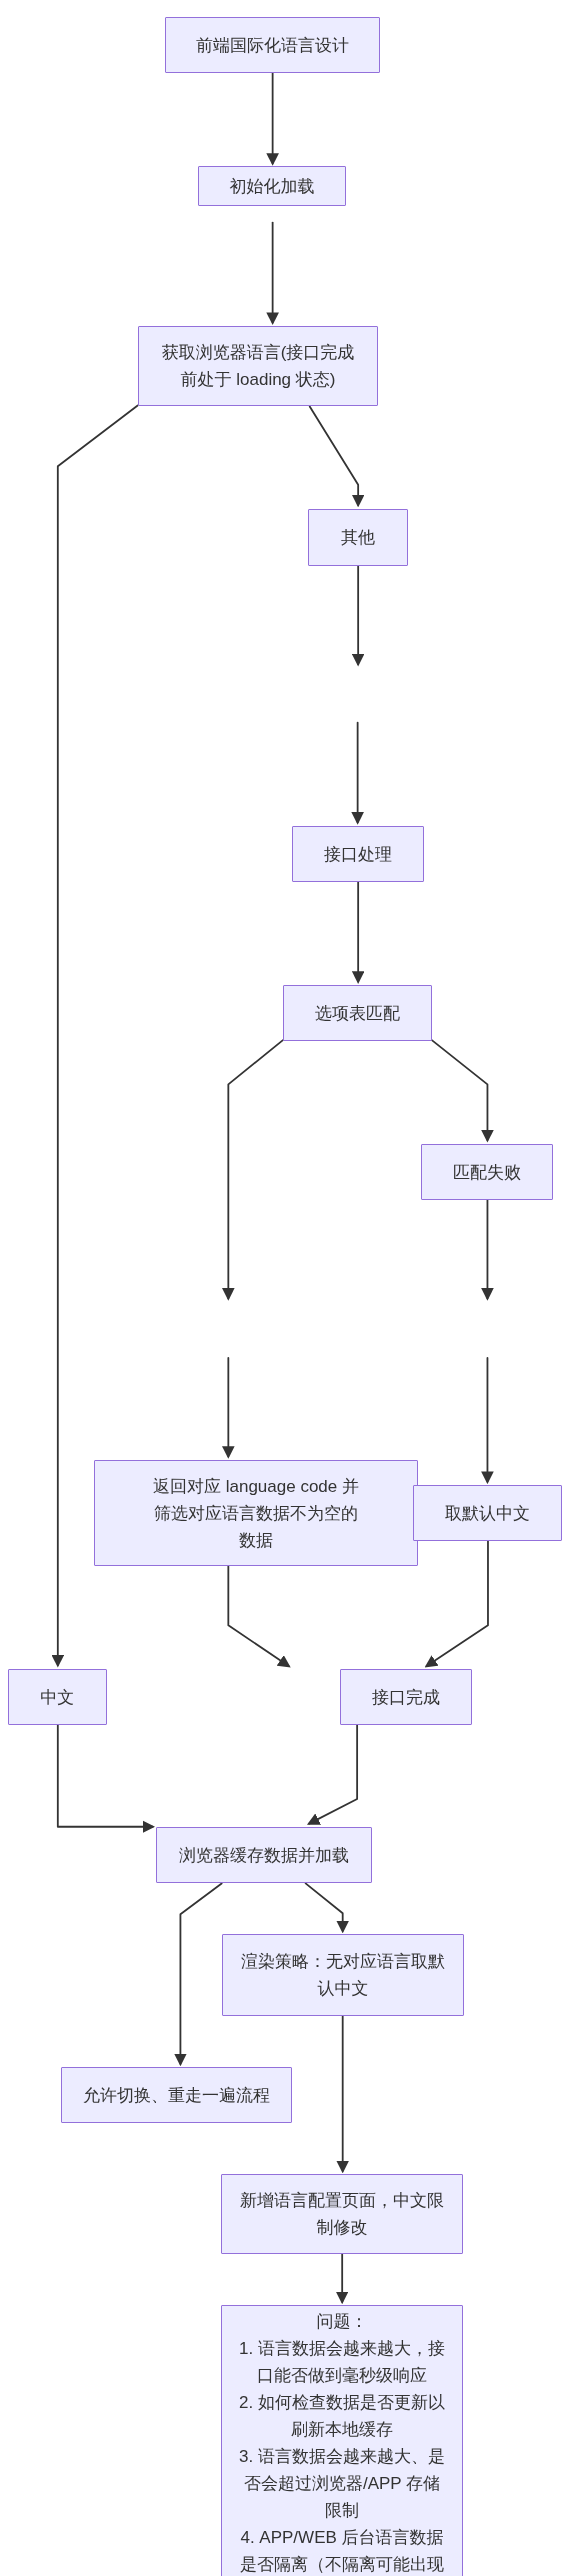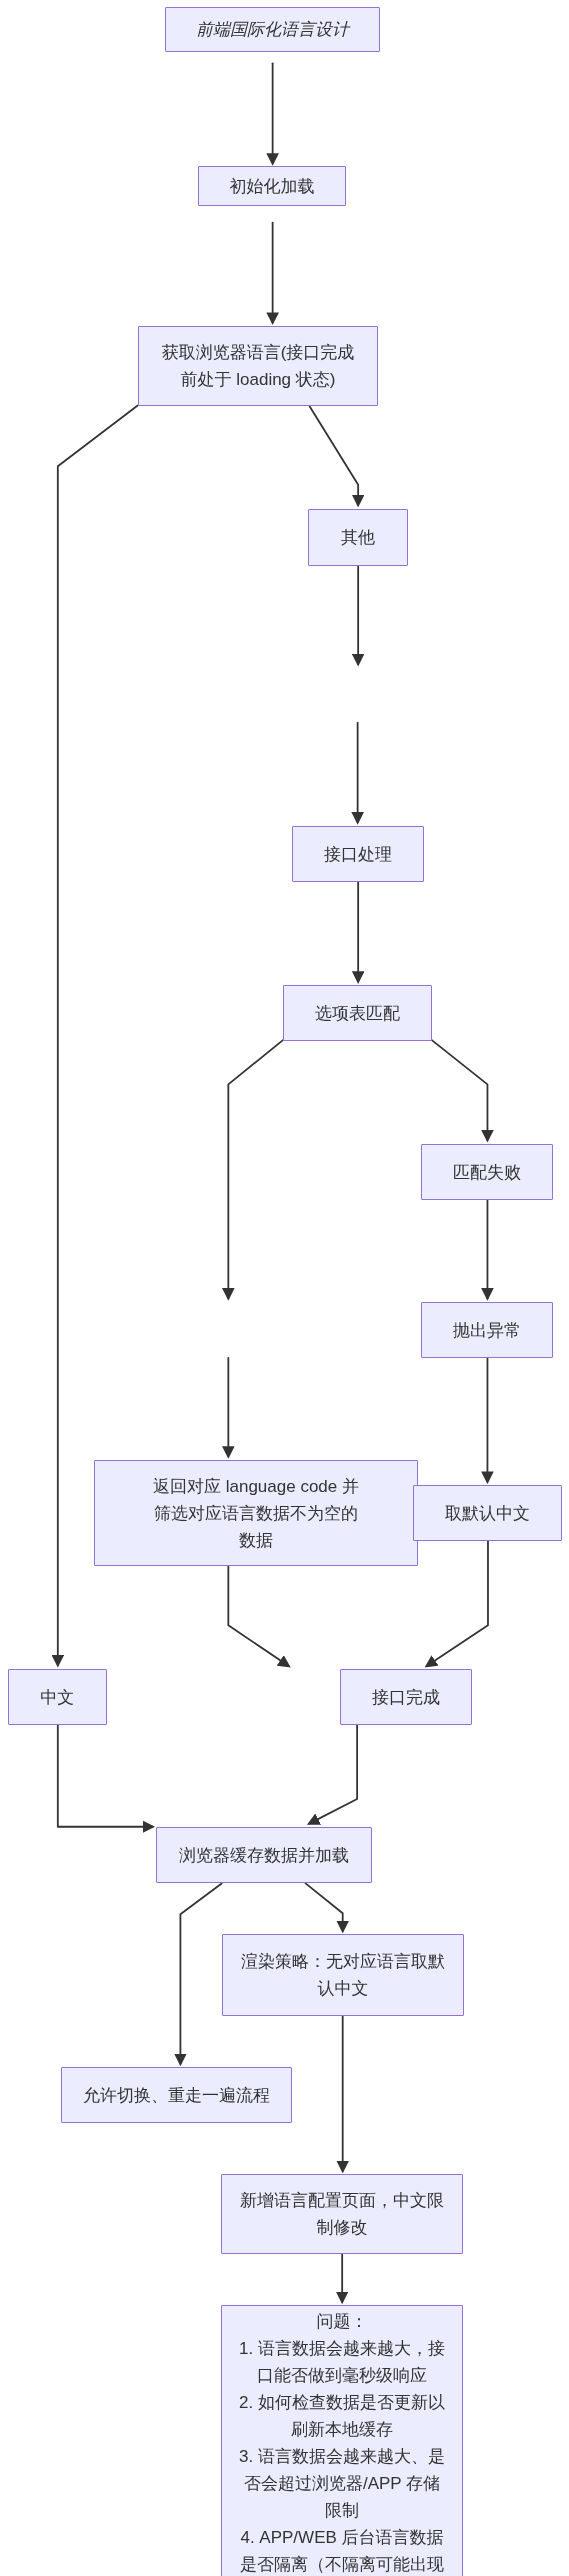--- a/index.html
+++ b/index.html
@@ -62,44 +62,41 @@
       <path d="M947,2991 L947,3155 L828,3234" marker-end="url(#arrow)"></path>
       <path d="M112,3348 L112,3546 L296,3546" marker-end="url(#arrow)"></path>
       <path d="M693,3347 L693,3492 L600,3540" marker-end="url(#arrow)"></path>
       <path d="M430,3656 L350,3716 L350,4006" marker-end="url(#arrow)"></path>
       <path d="M593,3656 L665,3714 L665,3748" marker-end="url(#arrow)"></path>
       <path d="M665,3913 L665,4214" marker-end="url(#arrow)"></path>
       <path d="M664,4375 L664,4468" marker-end="url(#arrow)"></path>
     </g>
   </svg>
 
-  <div class="node" style="left:165px; top:7px;   width:215px; height:45px;font-style:italic;">
+  <div class="node" style="left:165px; top:17px;   width:215px; height:56px;">
       <div class="label">前端国际化语言设计</div>
     </div>
   <div class="node" style="left:198px; top:166px;  width:148px; height:40px;">
       <div class="label">初始化加载</div>
     </div>
   <div class="node" style="left:138px; top:326px;  width:240px; height:80px;">
       <div class="label">获取浏览器语言(接口完成
 前处于 loading 状态)</div>
     </div>
   <div class="node" style="left:308px; top:509px;  width:100px; height:57px;">
       <div class="label">其他</div>
     </div>
   <div class="node" style="left:292px; top:826px; width:132px; height:56px;">
       <div class="label">接口处理</div>
     </div>
   <div class="node" style="left:283px; top:985px; width:149px; height:56px;">
       <div class="label">选项表匹配</div>
     </div>
   <div class="node" style="left:421px; top:1144px; width:132px; height:56px;">
       <div class="label">匹配失败</div>
-    </div>
-  <div class="node" style="left:421px; top:1302px; width:132px; height:56px;">
-      <div class="label">抛出异常</div>
     </div>
   <div class="node" style="left:94px; top:1460px; width:324px; height:106px;">
       <div class="label">返回对应 language code 并
 筛选对应语言数据不为空的
 数据</div>
     </div>
   <div class="node" style="left:413px; top:1485px; width:149px; height:56px;">
       <div class="label">取默认中文</div>
     </div>
   <div class="node" style="left:292px; top:1669px; width:132px; height:56px;margin-left:48px;">

